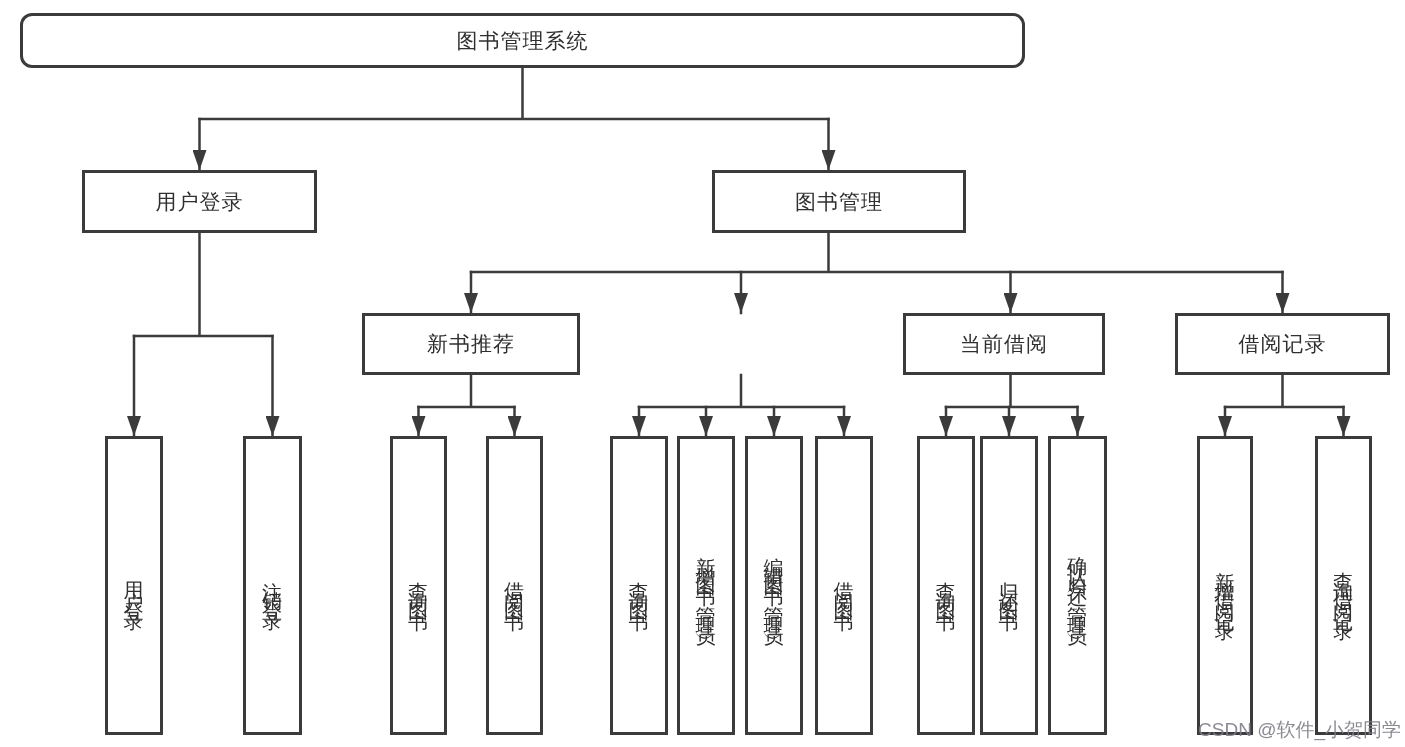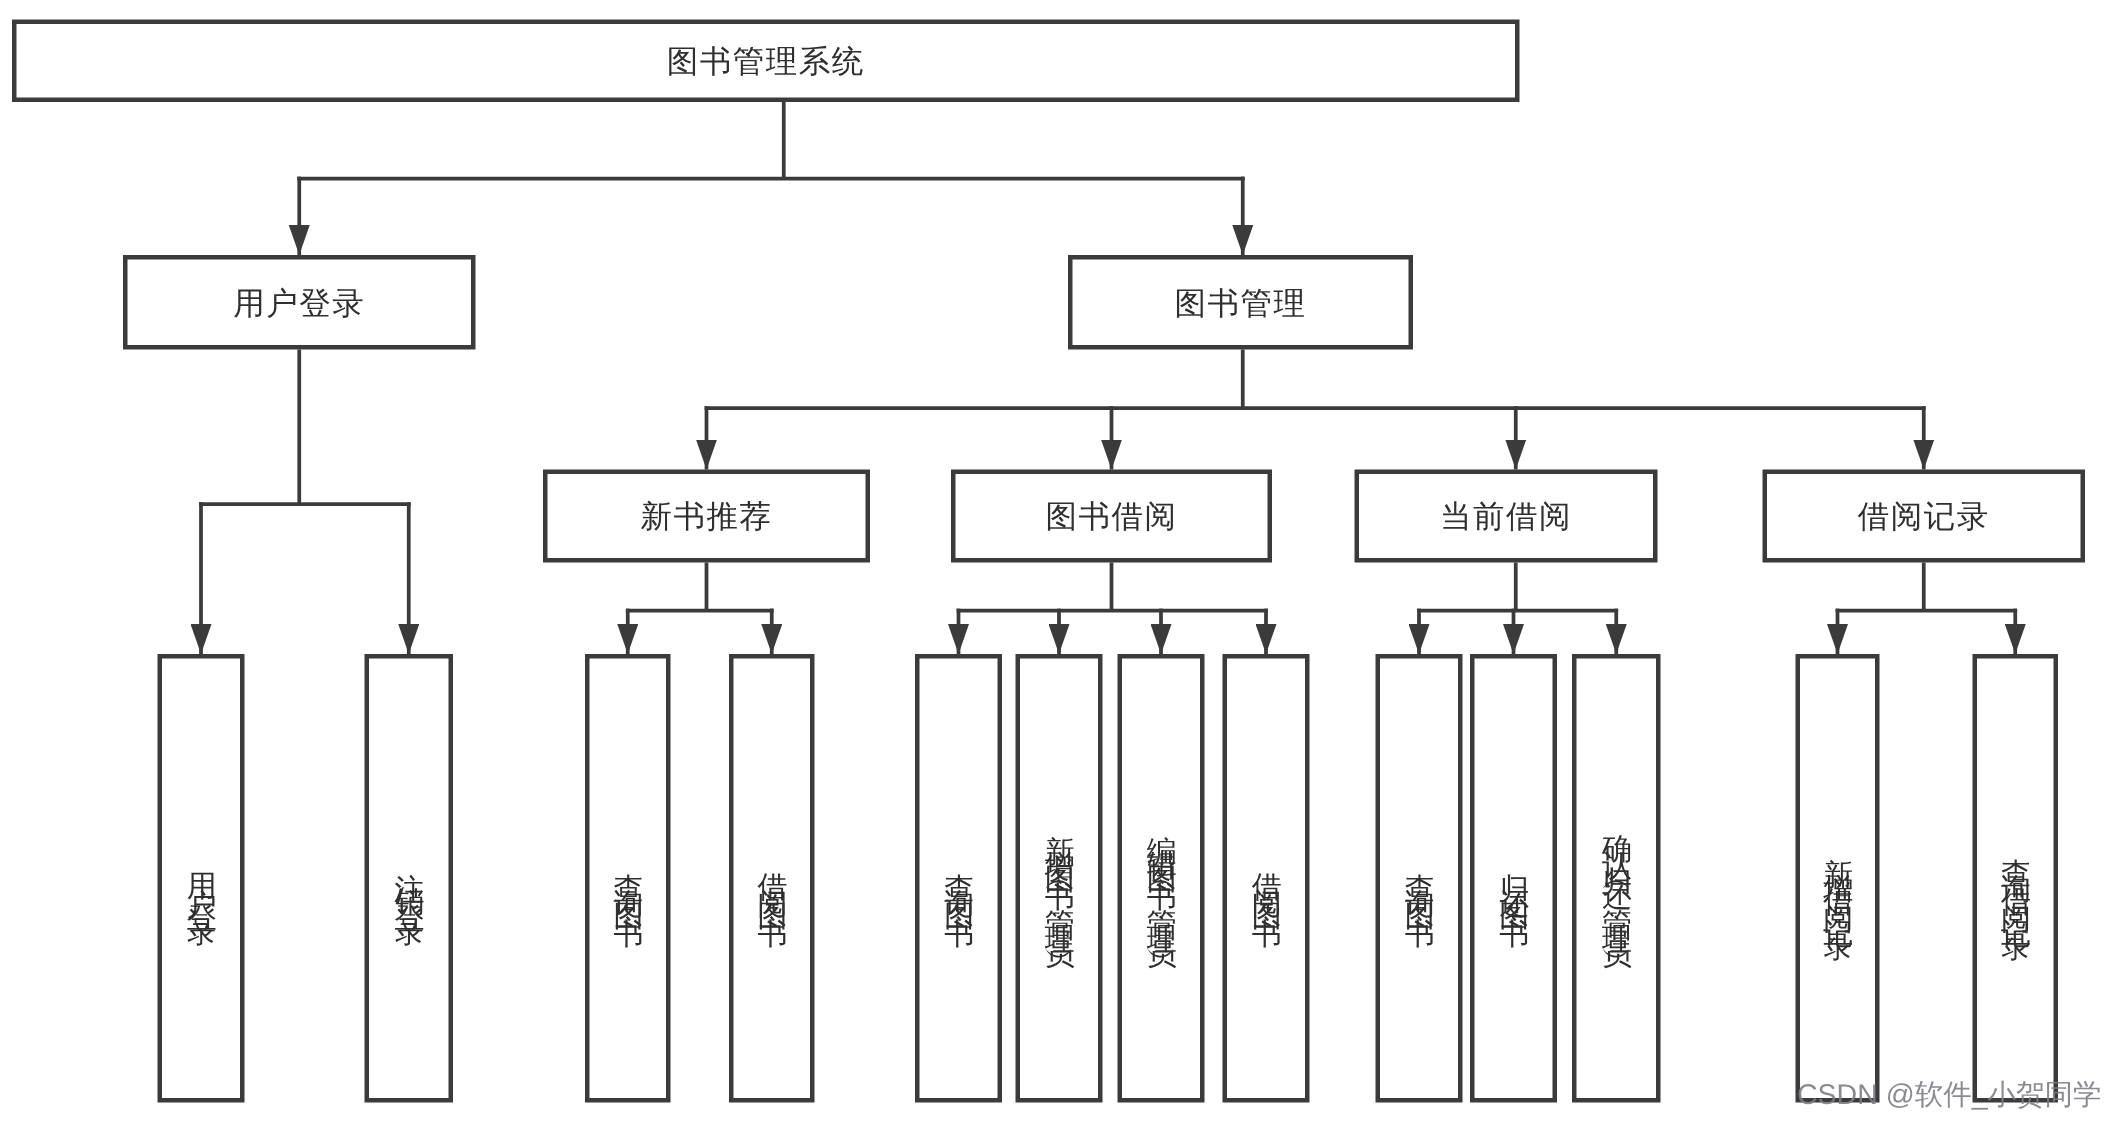--- a/index.html
+++ b/index.html
@@ -38,24 +38,24 @@
   .vnode span {
     writing-mode: vertical-lr;
     text-orientation: mixed;
     font-size: 20px;
     letter-spacing: 10px;
     line-height: 1;
     white-space: nowrap;
     color: #2f2f2f;
   }
   
-  #root-box   { left: 8px;   top: 13px;  width: 1005px; height: 55px; }
+  #root-box   { left: 20px;   top: 13px;  width: 1005px; height: 55px; border-radius: 12px; }
   
   #l2-user    { left: 82px;   top: 170px; width: 235px;  height: 63px; }
-  #l2-book    { left: 712px;  top: 170px; width: 230px;  height: 63px; }
+  #l2-book    { left: 712px;  top: 170px; width: 254px;  height: 63px; }
   
   .l3 { top: 313px; height: 62px; }
   #l3-newbook { left: 362px;  width: 218px; font-family: Liberation Mono, monospace; }
   #l3-borrow  { left: 634px;  width: 214px; }
   #l3-current { left: 903px;  width: 202px; }
   #l3-record  { left: 1175px; width: 215px; }
   
   .leaf { top: 436px; height: 299px; }
   #leaf-1  { left: 105px;  width: 58px; }
   #leaf-2  { left: 243px;  width: 59px; }
@@ -150,23 +150,20 @@
   <div id="l2-user" class="node hnode">
     <span>用户登录</span>
   </div>
   <div id="l2-book" class="node hnode">
     <span>图书管理</span>
   </div>
 
   <div id="l3-newbook" class="node hnode l3">
     <span>新书推荐</span>
   </div>
-  <div id="l3-borrow" class="node hnode l3">
-    <span>图书借阅</span>
-  </div>
   <div id="l3-current" class="node hnode l3">
     <span>当前借阅</span>
   </div>
   <div id="l3-record" class="node hnode l3">
     <span>借阅记录</span>
   </div>
 
   <div id="leaf-1" class="node vnode leaf">
     <span>用户登录</span>
   </div>

